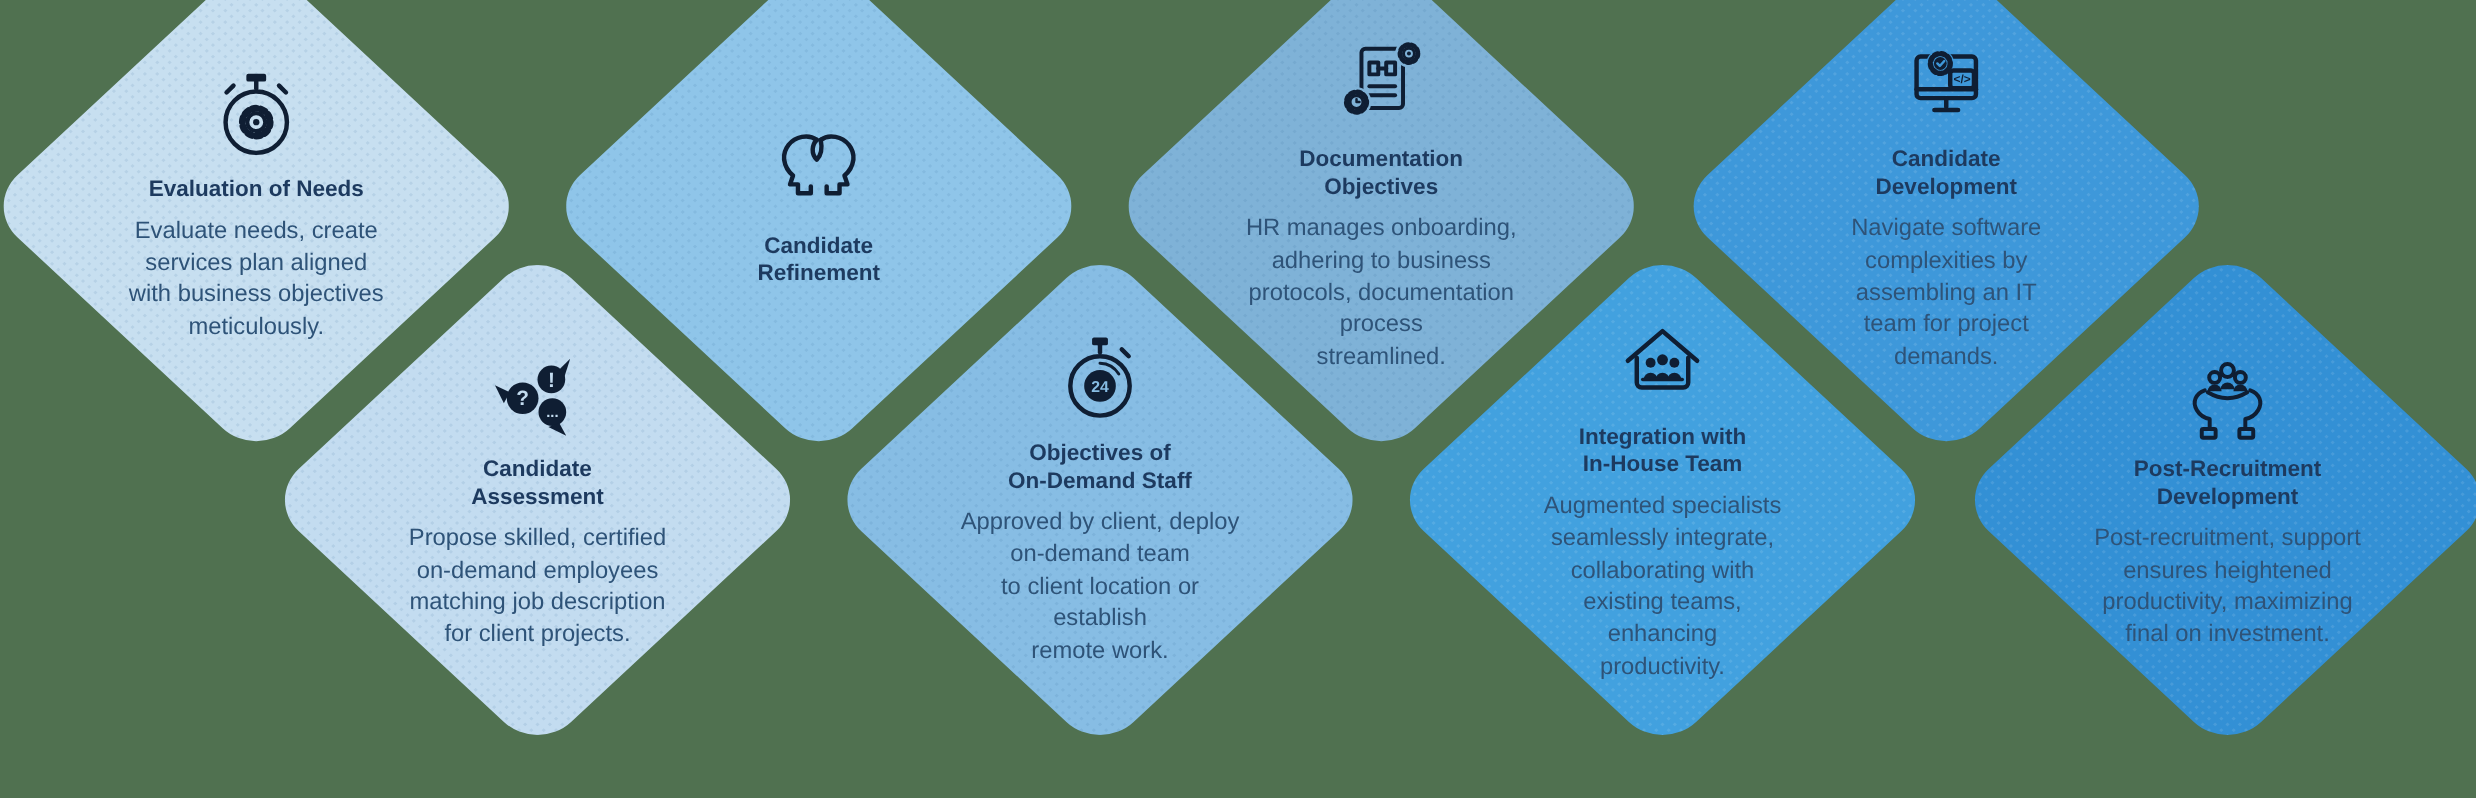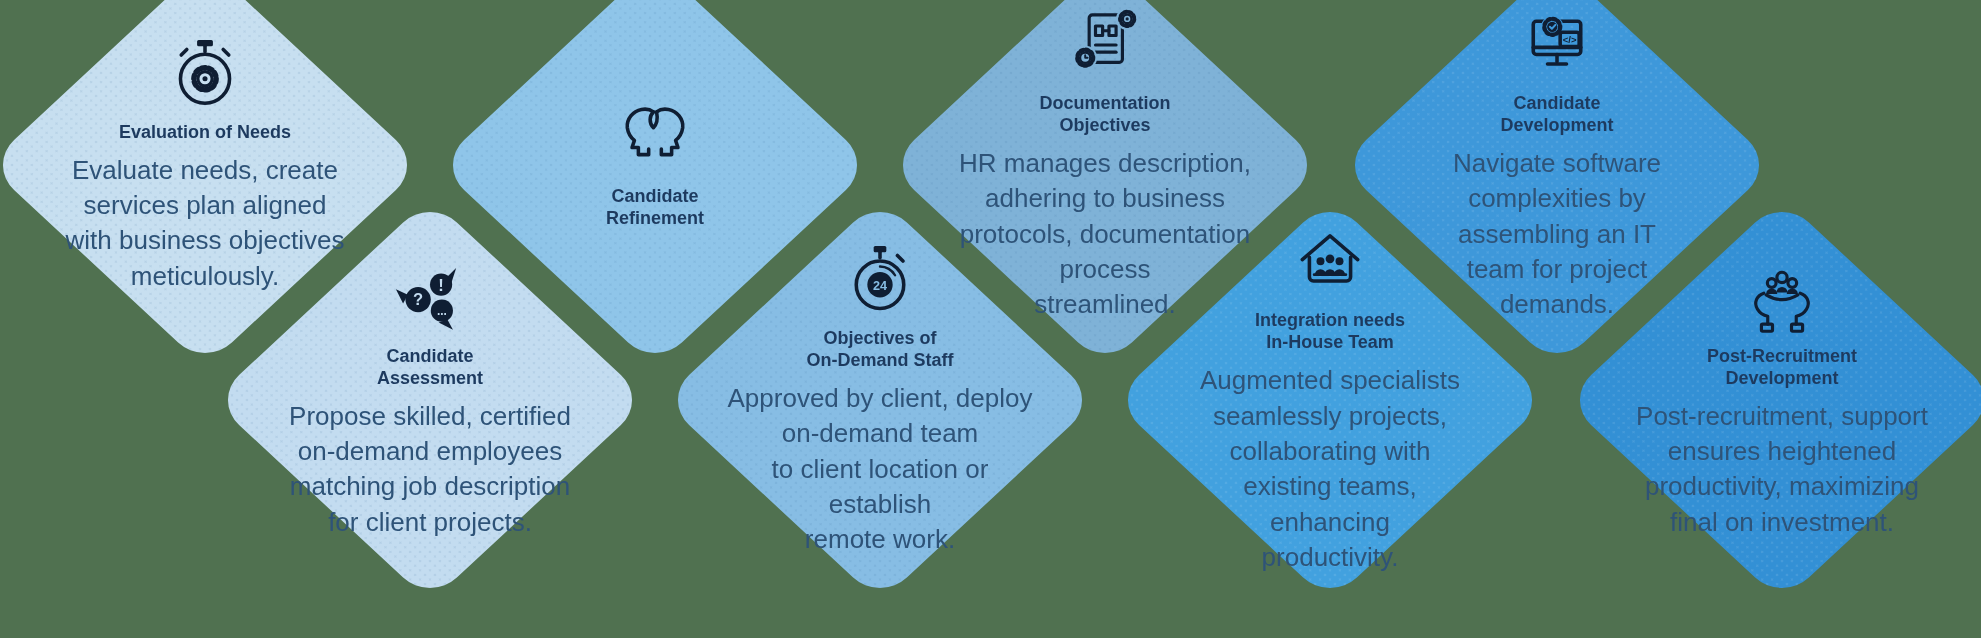--- a/index.html
+++ b/index.html
@@ -43,21 +43,21 @@
   .icon svg{width:100%;height:100%;stroke:#0f1e33;fill:none;stroke-linecap:round;stroke-linejoin:round;}
   .title{
     margin:10px 0 0 0;
     font-size:18px;line-height:1.22;
     font-weight:bold;
     color:var(--title-color,#1d3a5f);
     white-space:pre-line;
   }
   .body{
     margin:9px 0 0 0;
-    font-size:26px;line-height:1.36;
+    font-size:19px;line-height:1.36;
     color:var(--body-color,#2e5378);
     white-space:pre-line;
   }
 </style>
 </head>
 <body>
 
 <div id="canvas" style="background: rgb(80, 113, 80);">
 
   <div class="node top light" style="left: 205px; --c: #c7dff0;">
@@ -169,21 +169,21 @@
           <g>
             <circle cx="23" cy="64" r="15" fill="var(--c)" stroke="none"></circle>
             <circle cx="23" cy="64" r="10" stroke-width="5.5" stroke-dasharray="3.4 3.4"></circle>
             <circle cx="23" cy="64" r="6.5" stroke-width="3"></circle>
             <path d="M23 61 v3 h3" stroke-width="2.5"></path>
           </g>
         </svg>
       </div>
       <h2 class="title">Documentation
 Objectives</h2>
-      <p class="body">HR manages description,
+      <p class="body">HR manages onboarding,
 adhering to business
 protocols, documentation
 process
 streamlined.</p>
     </div>
   </div>
 
   <div class="node bottom dark" style="left: 1330px; --c: #42a1df;">
     <div class="rhombus"></div>
     <div class="content">
@@ -195,24 +195,24 @@
             <circle cx="36" cy="47" r="5"></circle>
             <circle cx="48" cy="44" r="5.5"></circle>
             <circle cx="60" cy="47" r="5"></circle>
             <path d="M29 64 a7 7 0 0 1 14 0 z"></path>
             <path d="M41 64 a7 7 0 0 1 14 0 z"></path>
             <path d="M53 64 a7 7 0 0 1 14 0 z"></path>
           </g>
           <line x1="28" y1="64" x2="68" y2="64" stroke-width="3.5"></line>
         </svg>
       </div>
-      <h2 class="title">Integration needs
+      <h2 class="title">Integration with
 In-House Team</h2>
       <p class="body">Augmented specialists
-seamlessly projects,
+seamlessly integrate,
 collaborating with
 existing teams,
 enhancing
 productivity.</p>
     </div>
   </div>
 
   <div class="node top dark" style="left: 1557px; --c: #3e98da;">
     <div class="rhombus"></div>
     <div class="content">

